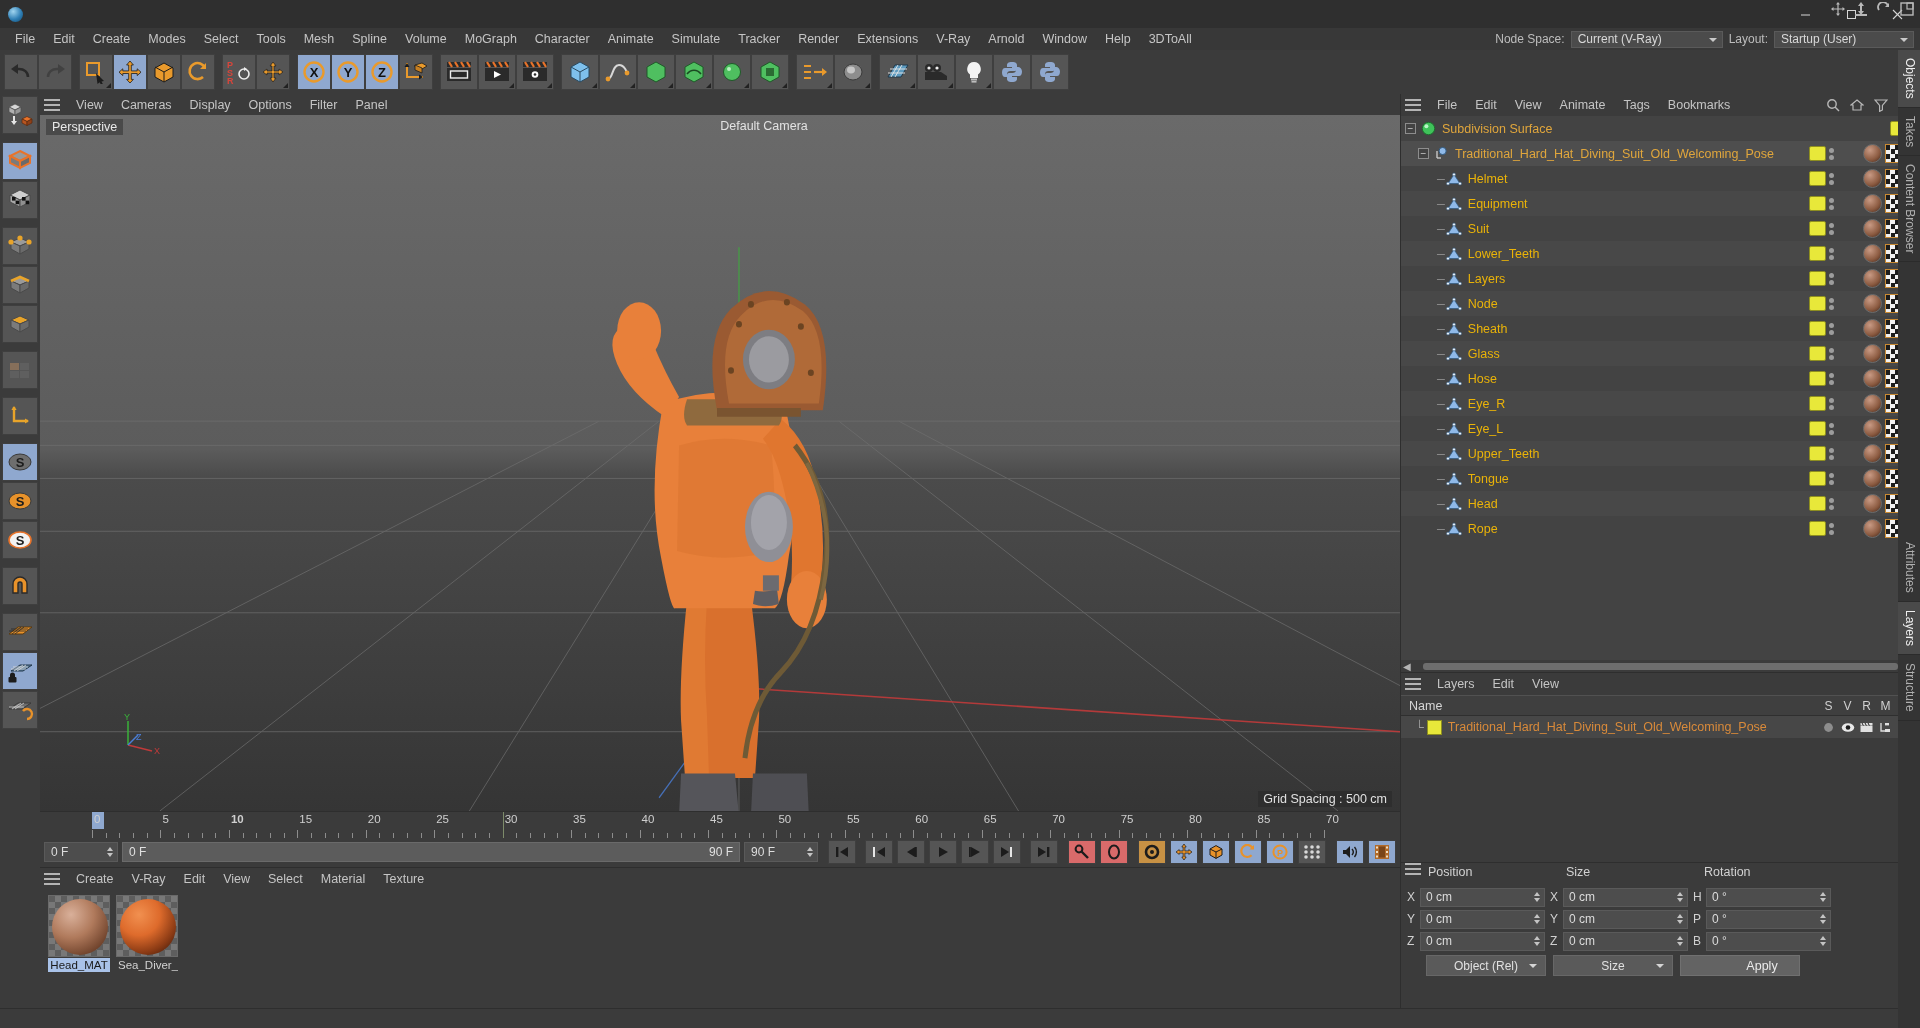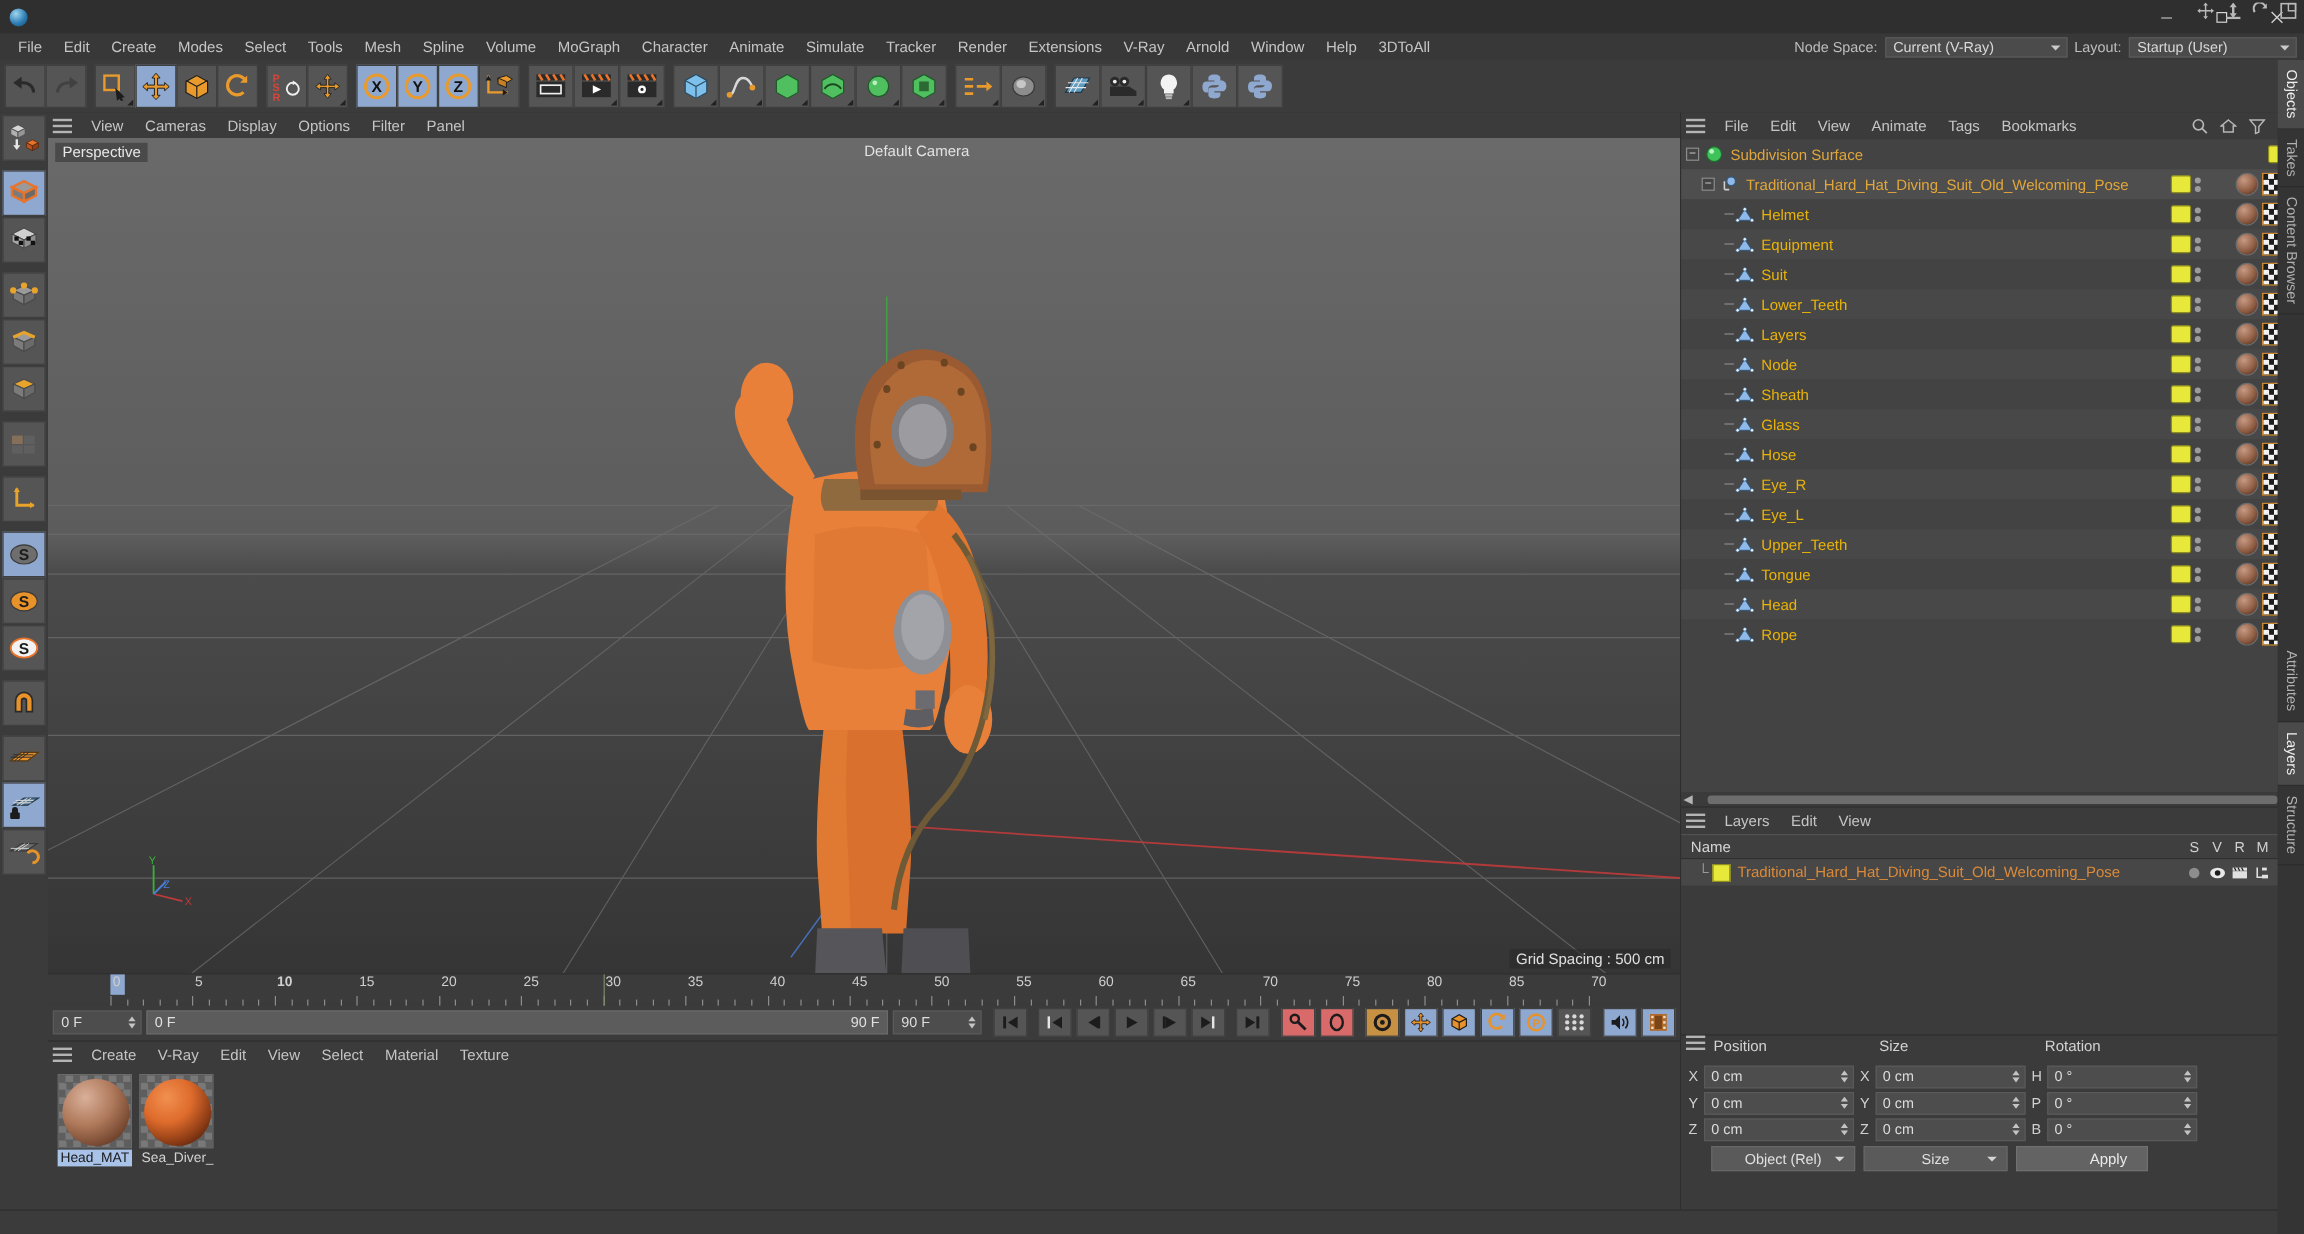--- a/index.html
+++ b/index.html
@@ -148,21 +148,21 @@
   .cp-rows { padding:0 6px; }
   .cp-row { display:flex; align-items:center; height:22px; gap:0; }
   .cp-ax { width:13px; font-size:12px; color:#d0d0d0; }
   .cp-f { width:125px; height:19px; background:#4d4d4d; border:1px solid #5a5a5a; display:flex;
      align-items:center; padding:0 2px 0 5px; color:#dcdcdc; font-size:12px; margin-right:5px; }
   .cp-btnrow { display:flex; gap:7px; padding:3px 6px 0 19px; }
   .cp-sel { width:120px; height:21px; background:#5a5a5a; border:1px solid #676767; position:relative;
      display:flex; align-items:center; justify-content:center; color:#e0e0e0; font-size:12px; }
   .cp-sel::after { content:''; position:absolute; right:8px; top:8px; border-left:4px solid transparent;
      border-right:4px solid transparent; border-top:4px solid #d5d5d5; }
-  .cp-apply { width:110px; height:21px; background:#636363; border:1px solid #707070; display:flex;
+  .cp-apply { width:120px; height:21px; background:#636363; border:1px solid #707070; display:flex;
      align-items:center; justify-content:center; color:#eaeaea; font-size:12.5px;padding-left:44px; }
 
   
   .vrail { position:absolute; right:0; top:50px; width:22px; bottom:0; background:#343434; }
   .vtab { writing-mode:vertical-rl; text-orientation:mixed; font-size:12px; color:#b0b0b0;
      padding:8px 3px; border-bottom:1px solid #2b2b2b; text-align:center; width:22px; }
   .vtab.active { background:#4a4a4a; color:#efefef; }
 
   .statusbar { height:20px; background:#3b3b3b; border-top:1px solid #2e2e2e; display:flex;
      align-items:center; padding-left:6px; flex:0 0 20px; }

